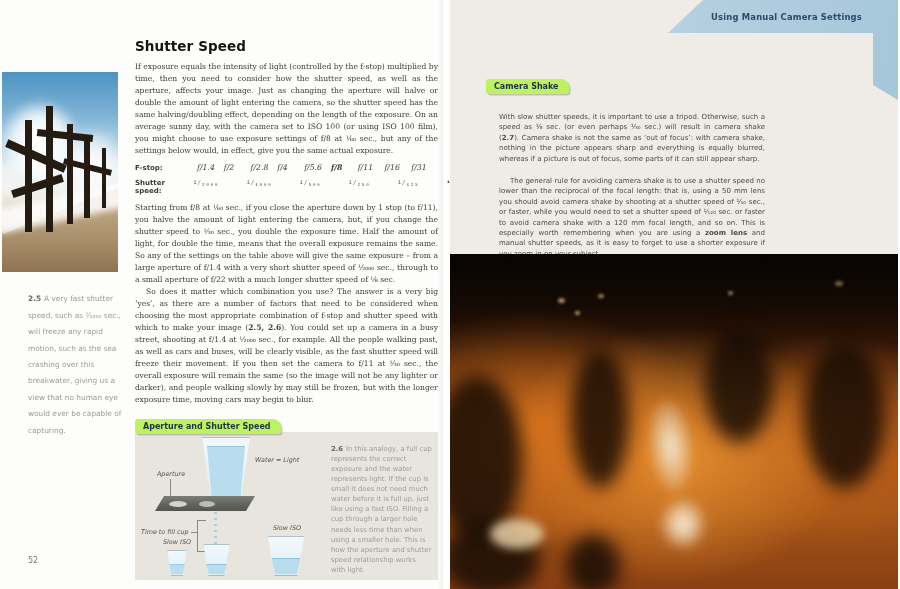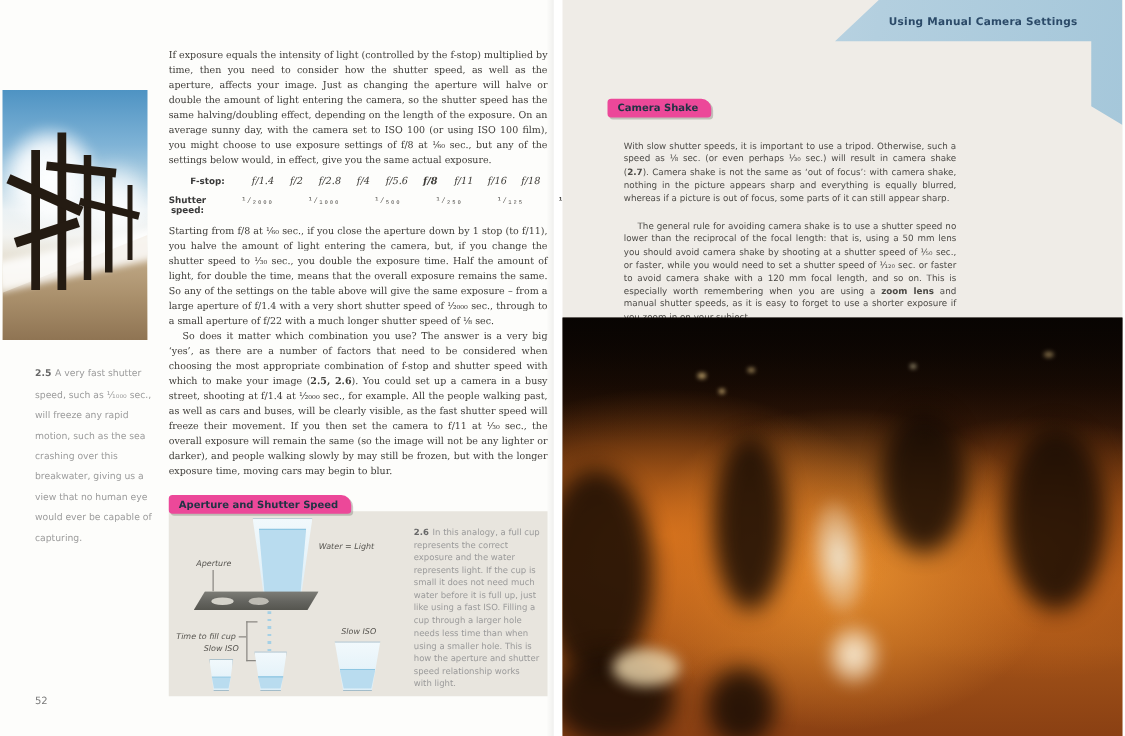--- a/index.html
+++ b/index.html
@@ -38,28 +38,28 @@
   .cap-2-5{position:absolute;left:28px;top:284px;width:99px;font-size:7.4px;line-height:16.4px;}
   .folio{position:absolute;left:28px;top:556px;font-size:8px;color:#7a7a7a;}
 
   .main-col{position:absolute;left:135px;top:38px;width:303px;}
   .main-col h1{margin:0 0 7px 0;font-size:13.5px;font-weight:bold;color:#141414;letter-spacing:.1px;}
   .serif{margin:0;font-family:"DejaVu Serif","Liberation Serif",serif;font-size:7.6px;line-height:12px;
        color:#3e3c38;text-align:justify;}
   .mb6{margin-bottom:6px;}
   .indent{text-indent:11px;}
 
-  .exp-table{margin:5px 0 7px 0;text-align:center;}
+  .exp-table{margin:5px 0 7px 0;}
   .exp-row{display:flex;align-items:baseline;height:16px;}
   .exp-lbl{width:62px;font-size:7px;font-weight:bold;color:#3a3a3a;}
   .exp-cell{flex:1;font-family:"DejaVu Serif","Liberation Serif",serif;font-style:italic;font-size:7.8px;color:#3e3c38;}
   .exp-cell.frac{font-style:normal;font-family:Liberation Mono, monospace;font-size:7px;margin-left:28px;}
   .exp-cell.bold{font-weight:bold;}
 
-  .tab{display:inline-block;background:#ec4899;color:#1f3344;font-weight:bold;font-size:8px;
+  .tab{display:inline-block;background:#bef264;color:#1f3344;font-weight:bold;font-size:8px;
        padding:3px 10px 3px 8px;border-radius:3px 8px 3px 3px;box-shadow:1.5px 1.5px 0 rgba(110,110,100,.35);
        position:relative;z-index:2;}
   .diagram{margin-top:8px;position:relative;}
   .dg-panel{position:relative;width:303px;height:148px;background:#e8e5de;margin-top:-2px;}
   .dg-panel .el{position:absolute;font-style:italic;}
   .dg-label{font-size:6.4px;color:#55534e;white-space:nowrap;}
   .cup{position:absolute;}
   .glass{position:absolute;inset:0;clip-path:polygon(2% 0,98% 0,80% 100%,20% 100%);
        background:linear-gradient(180deg,#f2f9fc,#ddeef7);box-shadow:inset 0 0 0 1px rgba(125,155,170,.6);}
   .water{position:absolute;left:12%;right:12%;bottom:2px;background:#b9dcef;
@@ -132,34 +132,35 @@
       <div class="post bm2"></div>
       <div class="post bm3"></div>
       <div class="post bm4"></div>
     </div>
 
     <p class="caption cap-2-5"><b>2.5</b><span>A very fast shutter speed, such as ¹⁄₁₀₀₀ sec., will freeze any rapid motion, such as the sea crashing over this breakwater, giving us a view that no human eye would ever be capable of capturing.</span></p>
 
     <div class="folio">52</div>
 
     <div class="main-col">
+      <h1>Shutter Speed</h1>
       <p class="serif mb6">If exposure equals the intensity of light (controlled by the f-stop) multiplied by time, then you need to consider how the shutter speed, as well as the aperture, affects your image. Just as changing the aperture will halve or double the amount of light entering the camera, so the shutter speed has the same halving/doubling effect, depending on the length of the exposure. On an average sunny day, with the camera set to ISO 100 (or using ISO 100 film), you might choose to use exposure settings of f/8 at ¹⁄₆₀ sec., but any of the settings below would, in effect, give you the same actual exposure.</p>
 
       <div class="exp-table">
         <div class="exp-row">
           <span class="exp-lbl">F-stop:</span>
           <span class="exp-cell">f/1.4</span>
           <span class="exp-cell">f/2</span>
           <span class="exp-cell">f/2.8</span>
           <span class="exp-cell">f/4</span>
           <span class="exp-cell">f/5.6</span>
           <span class="exp-cell bold">f/8</span>
           <span class="exp-cell">f/11</span>
           <span class="exp-cell">f/16</span>
-          <span class="exp-cell">f/18</span>
+          <span class="exp-cell">f/31</span>
         </div>
         <div class="exp-row">
           <span class="exp-lbl">Shutter speed:</span>
           <span class="exp-cell frac">¹⁄₂₀₀₀</span>
           <span class="exp-cell frac">¹⁄₁₀₀₀</span>
           <span class="exp-cell frac">¹⁄₅₀₀</span>
           <span class="exp-cell frac">¹⁄₂₅₀</span>
           <span class="exp-cell frac">¹⁄₁₂₅</span>
           <span class="exp-cell frac bold">¹⁄₆₀</span>
           <span class="exp-cell frac">¹⁄₃₀</span>

